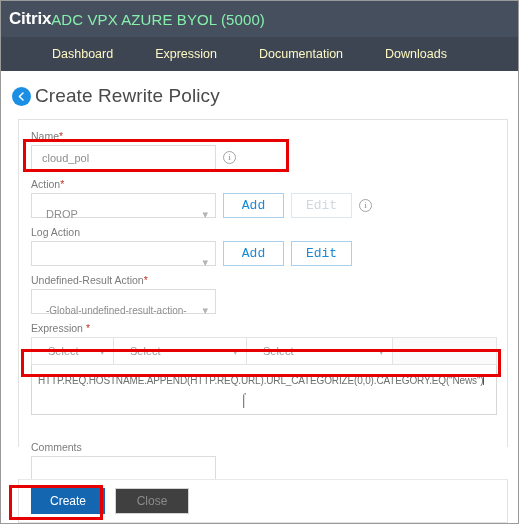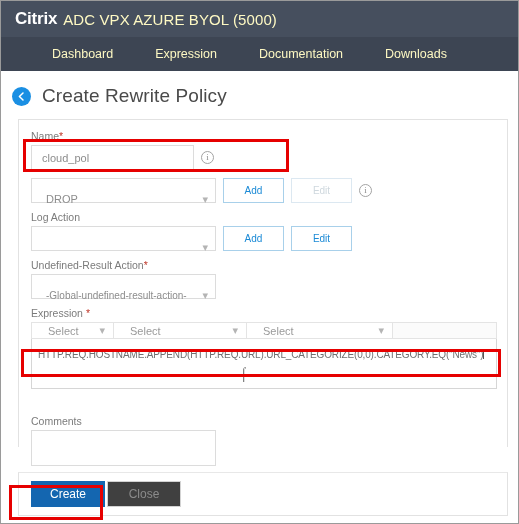--- a/index.html
+++ b/index.html
@@ -14,33 +14,32 @@
     position: relative;
     border: 1px solid #9a9a9a;
   }
 
   
   .brandbar {
     height: 36px;
     background: #464f5e;
     display: flex;
     align-items: center;
-    padding-left: 14px;
+    padding-left: 8px;
   }
   .brand-logo {
     color: #ffffff;
     font-size: 17px;
     font-weight: bold;
     letter-spacing: -0.2px;
   }
   .brand-sub {
-    color: #fef9c3;
+    color: #86efac;
     font-size: 15px;
     font-weight: normal;
-    margin-left: 6px;
     letter-spacing: 0.1px;
   }
 
   
   .navbar {
     height: 34px;
     background: #3d4553;
     display: flex;
     align-items: stretch;
     padding-left: 30px;
@@ -71,21 +70,21 @@
     border-radius: 50%;
     background: #1a8fe3;
     display: flex;
     align-items: center;
     justify-content: center;
     flex: 0 0 auto;
     cursor: pointer;
   }
   .back-circle svg { display: block; }
   .page-title {
-    margin-left: 11px;
+    margin-left: 4px;
     font-size: 19px;
     color: #4a4a4a;
     font-weight: normal;
     letter-spacing: 0.1px;
   }
 
   
   .panel {
     margin: 0 10px 0 17px;
     border-left: 1px solid #e2e2e2;
@@ -114,21 +113,21 @@
   }
   .inputbox {
     height: 25px;
     border: 1px solid #dcdcdc;
     background: #ffffff;
     font-size: 11px;
     color: #8d8d8d;
     display: flex;
     align-items: center;
     padding: 0 10px;
-    width: 163px;
+    width: 185px;
   }
   .selectbox {
     height: 25px;
     border: 1px solid #dcdcdc;
     background: #ffffff;
     font-size: 11px;
     color: #8d8d8d;
     display: flex;
     align-items: center;
     justify-content: space-between;
@@ -140,22 +139,22 @@
     color: #b4b4b4;
     font-size: 11px;
     line-height: 1;
     margin-left: 6px;
   }
   .btn-sm {
     width: 61px; height: 25px;
     border: 1px solid #a8d0ea;
     background: #ffffff;
     color: #1b8ad6;
-    font-size: 10px;
-    font-family: Liberation Sans, sans-serif;
+    font-size: 13px;
+    font-family: Liberation Mono, monospace;
     cursor: pointer;
     display: flex;
     align-items: center;
     justify-content: center;
   }
   .btn-sm.disabled {
     color: #cfd8de;
     border-color: #dce8f1;
     cursor: default;
   }
@@ -173,21 +172,21 @@
     cursor: pointer;
     line-height: 1;
   }
 
   
   .expr-selects {
     display: flex;
     background: #0369a1;
     border: 1px solid #e4e4e4;
     margin-right: 10px;
-    height: 17px;
+    height: 28px;
     align-items: stretch;
   }
   .expr-sel {
     display: flex;
     align-items: center;
     justify-content: space-between;
     font-size: 11px;
     color: #9a9a9a;
     border-right: 1px solid #e4e4e4;
     padding: 0 8px 0 16px;
@@ -233,29 +232,29 @@
     height: 36px;
     width: 185px;
     border: 1px solid #dcdcdc;
     background: #ffffff;
   }
 
   
   .footer {
     position: absolute;
     left: 17px; right: 10px;
-    bottom: 7px;
+    bottom: 0;
     height: 44px;
     background: #ffffff;
     border: 1px solid #e2e2e2;
     border-top: 1px solid #e8e8e8;
     display: flex;
     align-items: center;
     padding-left: 12px;
-    gap: 2px;
+    gap: 10px;
   }
   .btn-create {
     width: 74px; height: 26px;
     background: #1466b0;
     color: #ffffff;
     border: 1px solid #1466b0;
     font-size: 12px;
     font-family: "Liberation Sans", sans-serif;
     cursor: pointer;
     display: flex; align-items: center; justify-content: center;
@@ -310,20 +309,21 @@
 
   <div class="field">
     <span class="flabel"><span>Name</span><span class="req">*</span></span>
     <div class="row">
       <div class="inputbox">cloud_pol</div>
       <div class="info-icon">i</div>
     </div>
   </div>
 
   <div class="field">
+    <span class="flabel"><span>Action</span><span class="req">*</span></span>
     <div class="row">
       <div class="selectbox">
         <span>DROP</span>
         <span class="chev">▾</span>
       </div>
       <button class="btn-sm">Add</button>
       <button class="btn-sm disabled">Edit</button>
       <div class="info-icon">i</div>
     </div>
   </div>

